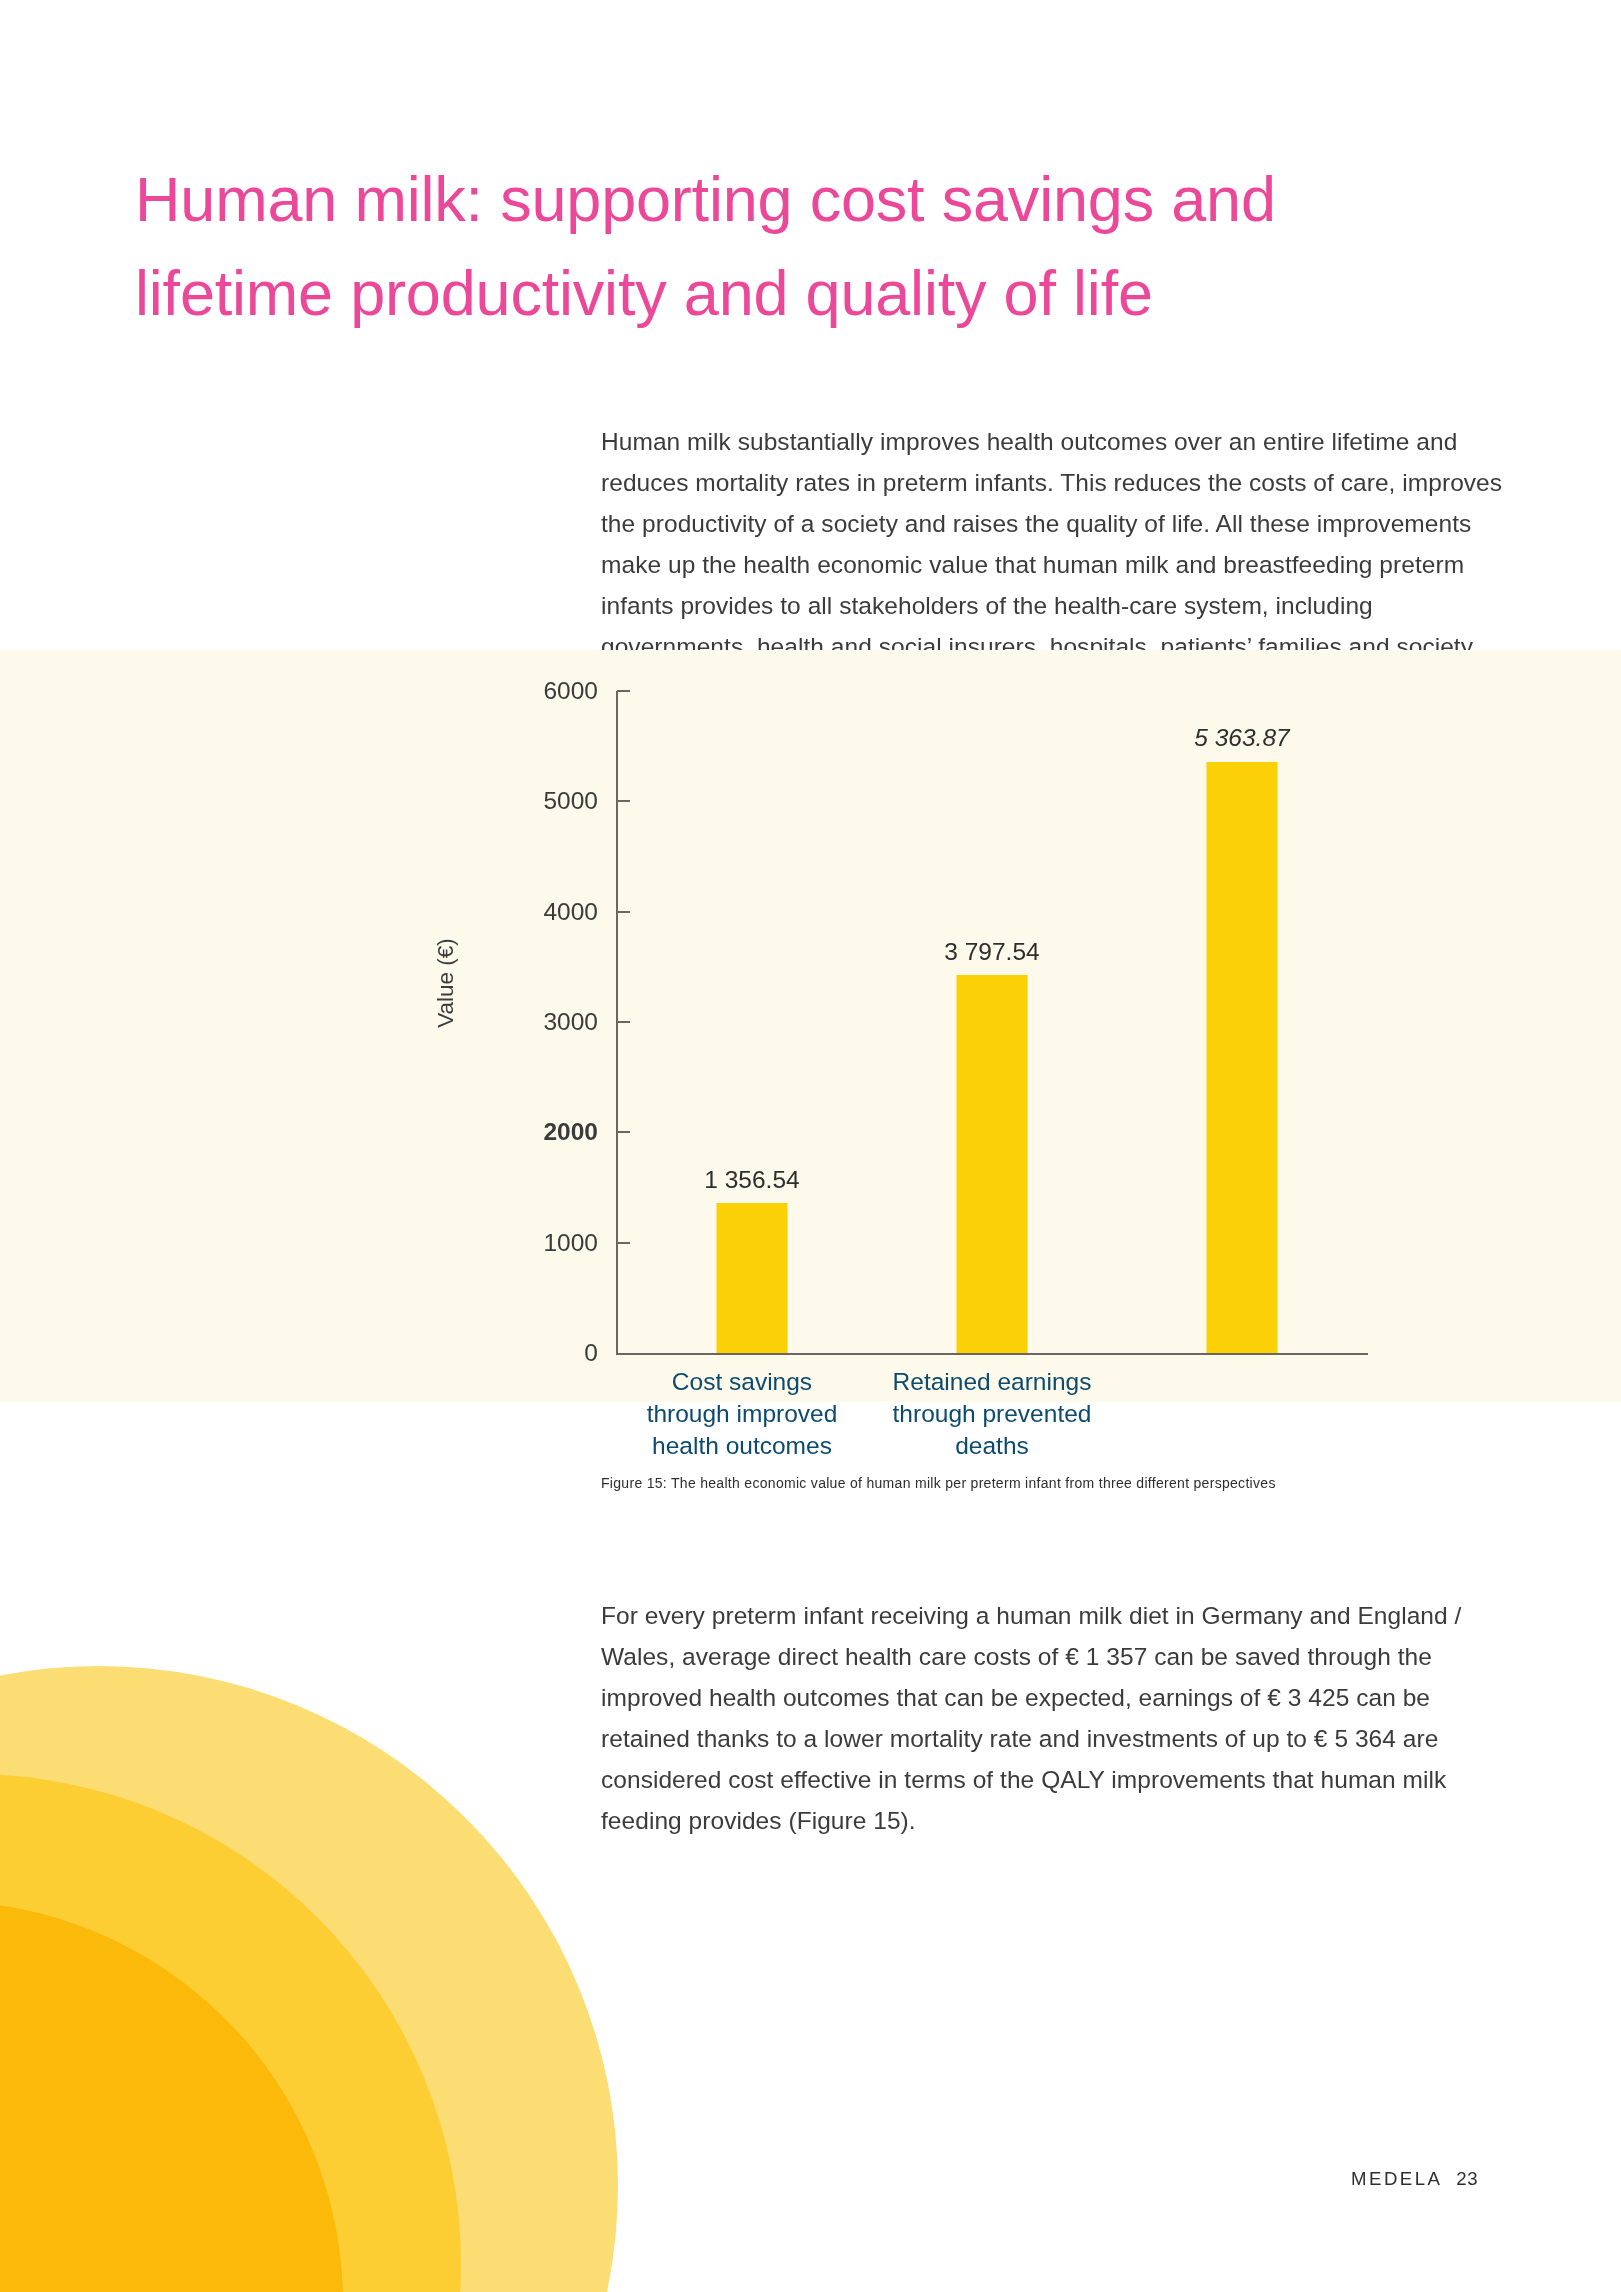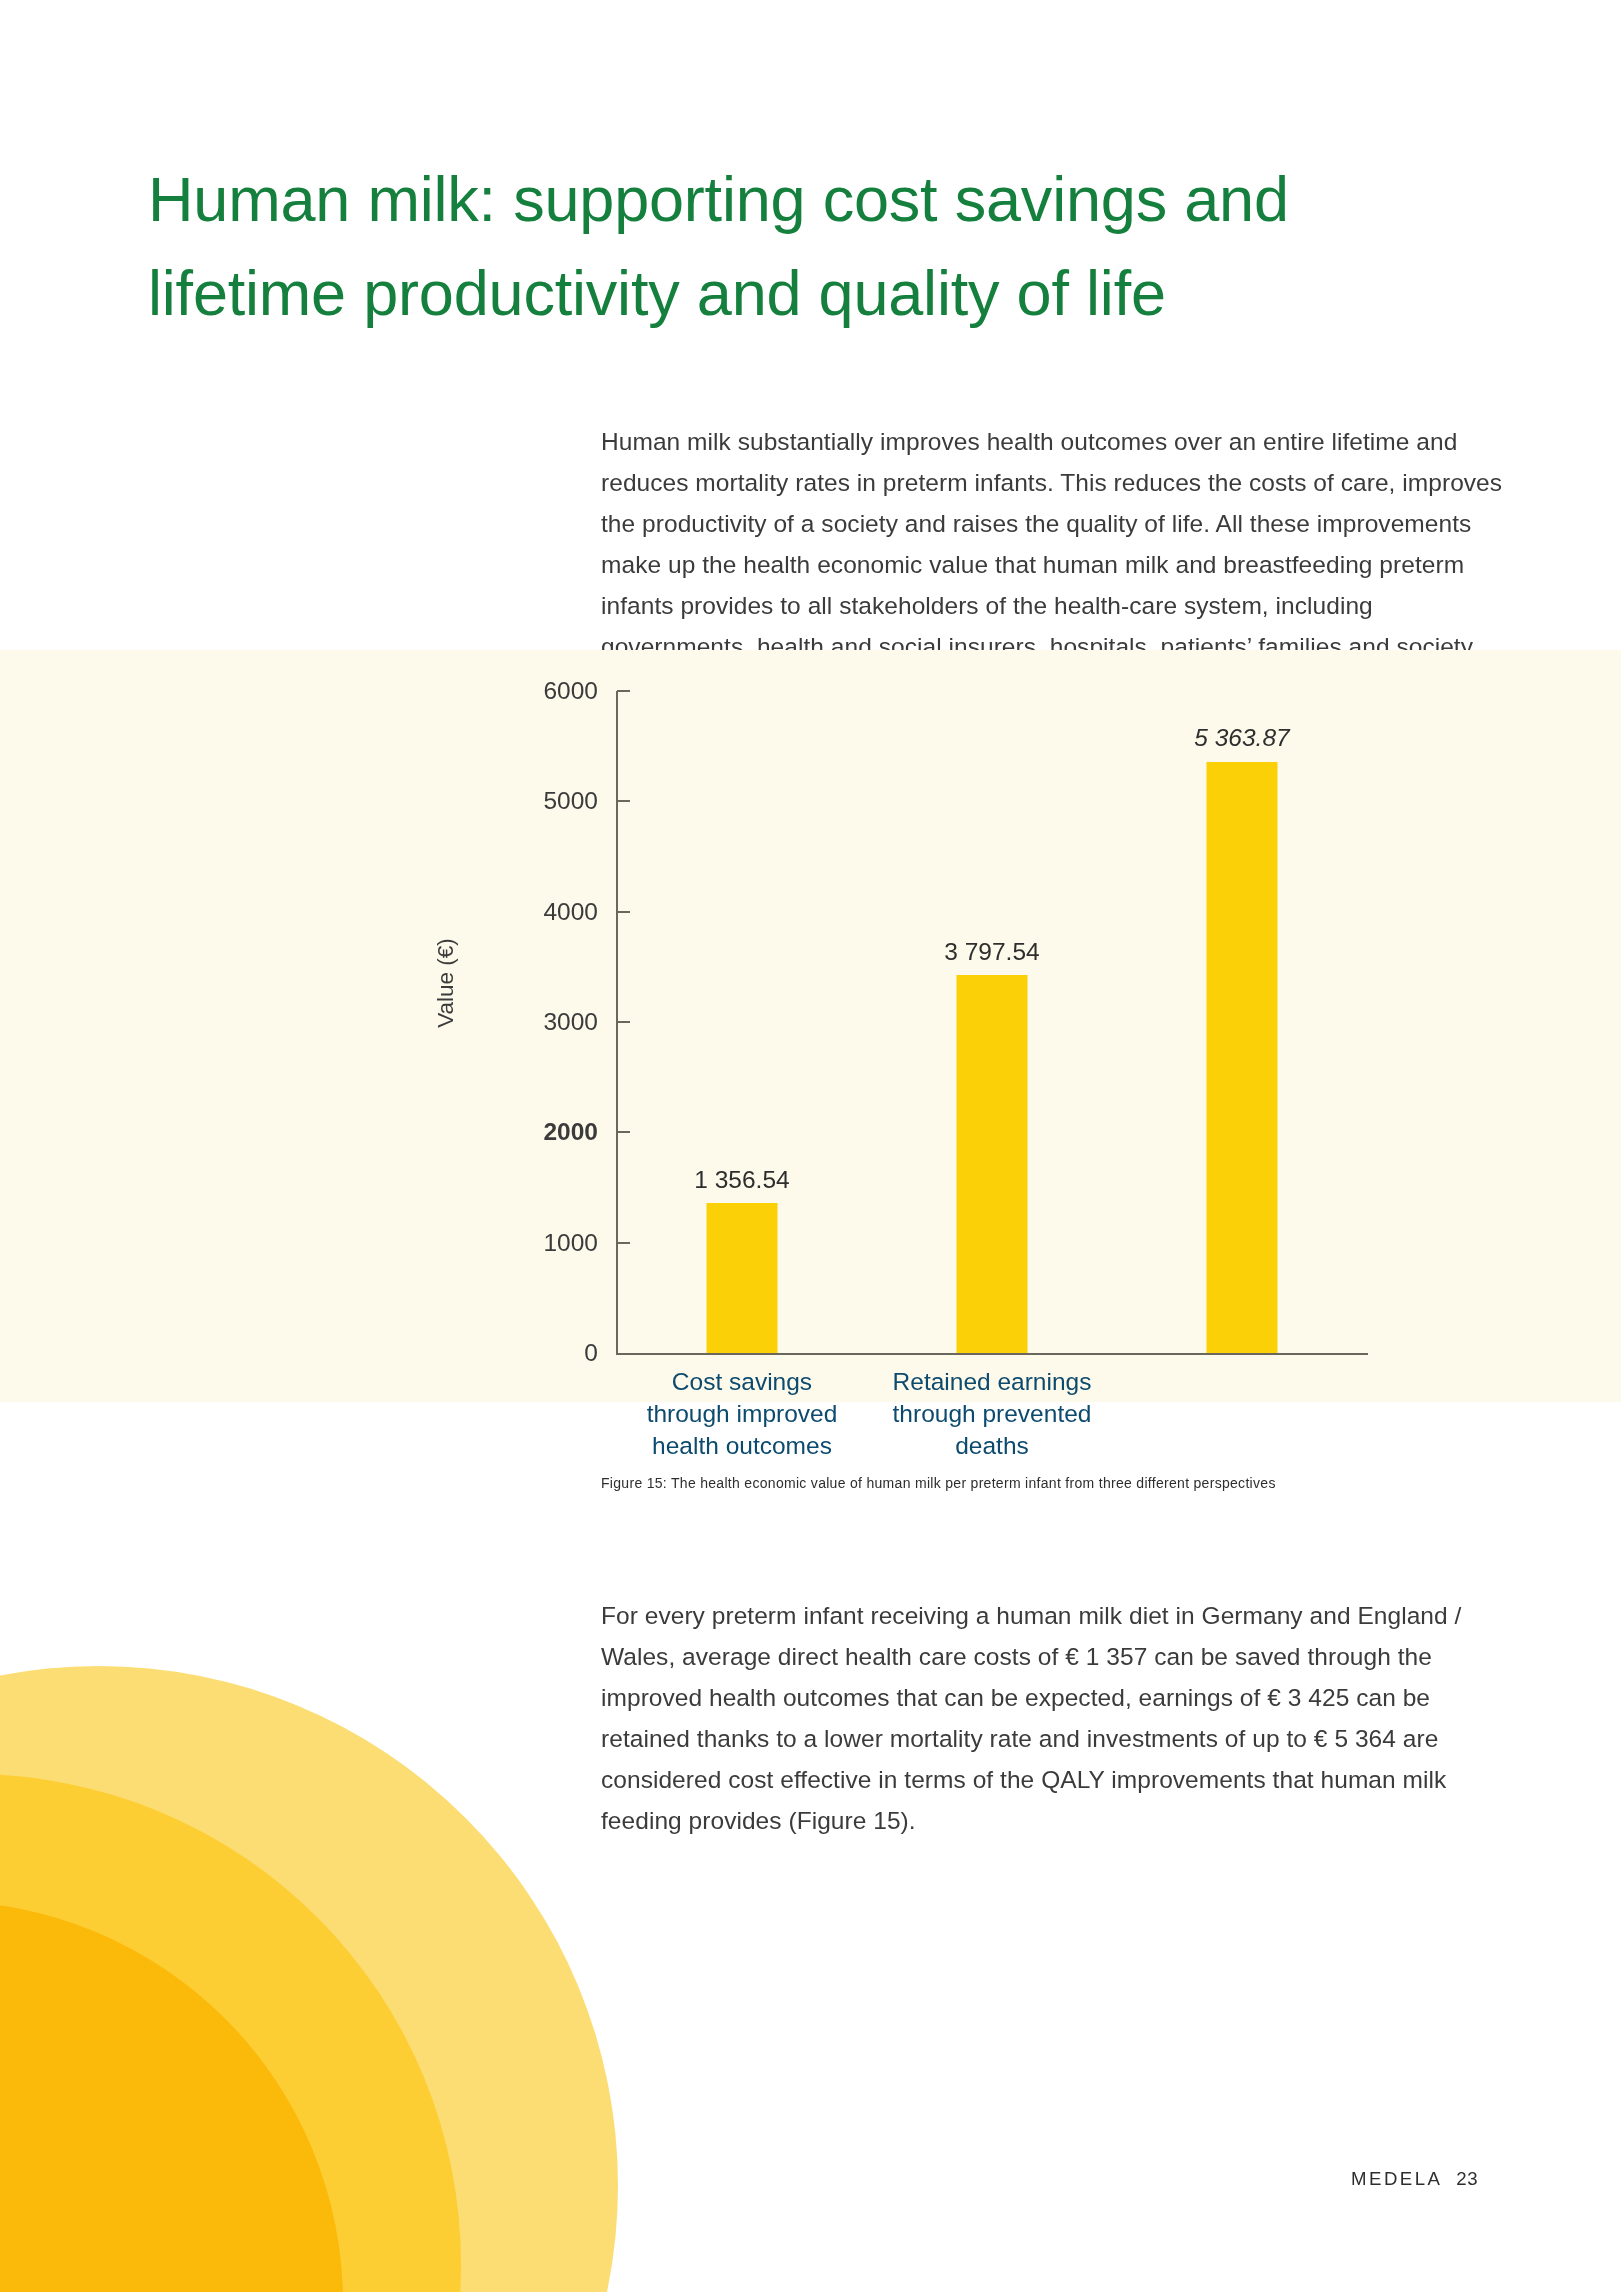--- a/index.html
+++ b/index.html
@@ -30,27 +30,27 @@
   .deco-c1 { width: 1039px; height: 1039px; left: -421px; bottom: -412px; background: #FCDD74; }
   .deco-c2 { width: 980px; height: 980px; left: -519px; bottom: -461px; background: #FDCE33; }
   .deco-c3 { width: 804px;  height: 804px;  left: -461px; bottom: -412px; background: #FBB90A; }
 
   
   .page { position: relative; z-index: 2; width: 1621px; height: 2293px; }
 
   
   .title {
     position: absolute;
-    left: 148px;
+    left: 135px;
     top: 110px;
     width: 1392px;
     font-size: 63px;
     line-height: 94px;
     font-weight: 400;
-    color: #15803d;
+    color: #ec4899;
     letter-spacing: -0.2px;
   }
   .title-line { display: block; white-space: nowrap; }
 
   
   .body-text {
     position: absolute;
     font-size: 24.5px;
     line-height: 41px;
     color: #3b3b3b;
@@ -224,21 +224,21 @@
           <div class="ytick-label" style="top: 372px;">3000</div>
           <div class="ytick-label" style="top: 262px;">4000</div>
           <div class="ytick-label" style="top: 151px;">5000</div>
           <div class="ytick-label" style="top: 41px;">6000</div>
         </div>
 
       <div class="axis-y"></div>
       <div class="axis-x"></div>
 
       <div class="plot-area" id="plot-area">
-          <div class="bar-slot" style="left: 0px;">
+          <div class="bar-slot" style="left: 0px; padding-left: 20px;">
             <div class="bar" style="height: 150px; background: rgb(252, 208, 6);"></div>
             <div class="bar-value" style="bottom: 159px;">1 356.54</div>
           </div>
           <div class="bar-slot" style="left: 250px;">
             <div class="bar" style="height: 378px; background: rgb(252, 208, 6);"></div>
             <div class="bar-value" style="bottom: 387px;">3 797.54</div>
           </div>
           <div class="bar-slot" style="left: 500px; font-style: italic;">
             <div class="bar" style="height: 591px; background: rgb(252, 208, 6);"></div>
             <div class="bar-value" style="bottom: 601px;">5 363.87</div>

